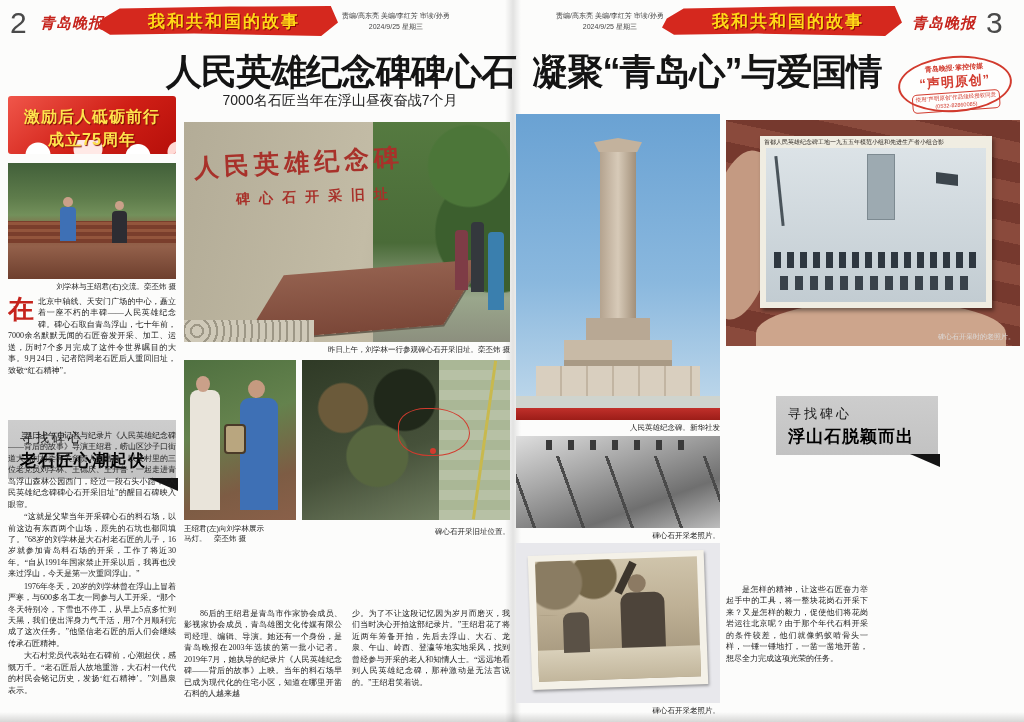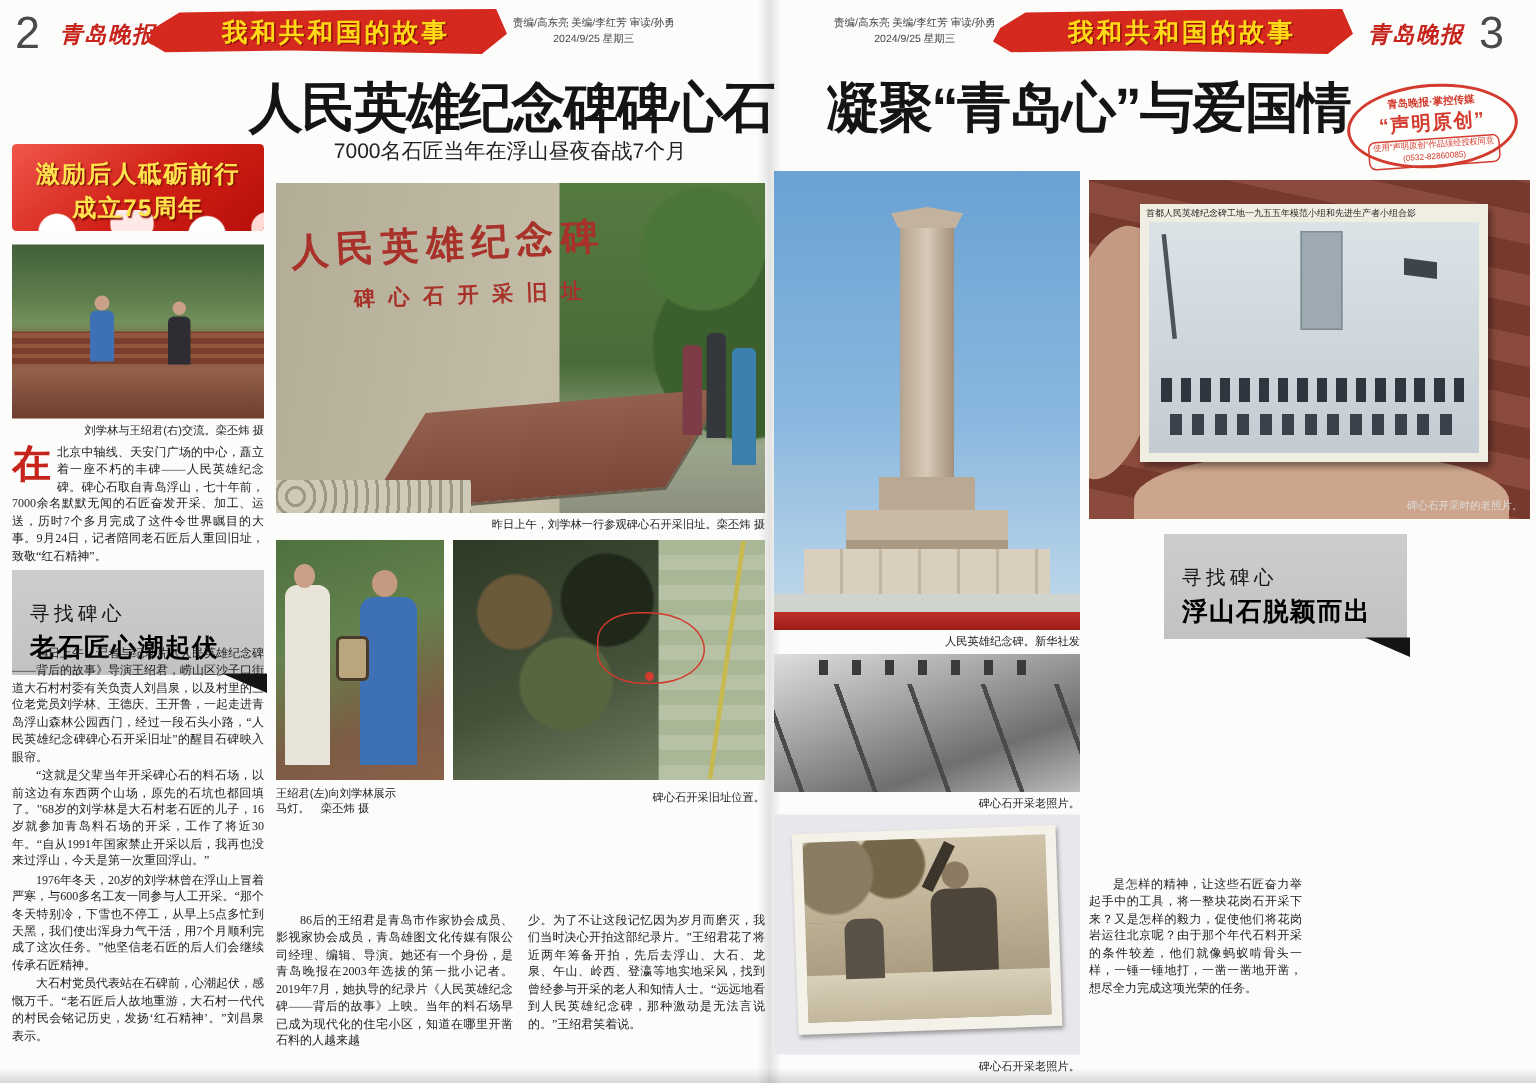--- a/index.html
+++ b/index.html
@@ -15,21 +15,21 @@
   .masthead{font-family:"DejaVu Serif",serif;font-style:italic;font-weight:bold;
             color:#c5231c;font-size:15px;letter-spacing:1px;white-space:nowrap;}
   .banner{height:30px;background:#d5281e;display:flex;align-items:center;justify-content:center;
           clip-path:polygon(2% 42%,9% 8%,55% 2%,97% 0,100% 55%,93% 100%,40% 92%,5% 96%,0 72%);}
   .banner span{color:#ffd917;font-weight:900;font-size:17px;letter-spacing:2px;
           font-family:"Liberation Sans",sans-serif;text-shadow:1px 1px 0 #8f0d06;margin-left:12px;}
   .credits{font-size:7px;color:#444;line-height:1.6;text-align:center;white-space:nowrap;
           font-family:"Liberation Sans",sans-serif;}
   
   .headline{font-family:"Liberation Sans",sans-serif;font-weight:900;font-size:36px;
-            color:#141414;text-align:right;white-space:nowrap;letter-spacing:-1px;}
+            color:#141414;text-align:center;white-space:nowrap;letter-spacing:-1px;}
   .subhead{font-family:"Liberation Sans",sans-serif;font-size:14px;color:#222;
            text-align:center;white-space:nowrap;}
   
   .stamp{width:114px;height:56px;border:2px solid #d23b2e;border-radius:50%;
          transform:rotate(-4deg);color:#d23b2e;text-align:center;
          font-family:"Liberation Sans",sans-serif;padding-top:5px;box-sizing:border-box;background:rgba(255,255,255,.6);}
   .stamp .l1{font-size:7px;font-weight:bold;}
   .stamp .l2{font-size:13px;font-weight:900;letter-spacing:1px;}
   .stamp .box{margin:1px auto 0;width:86px;border:1px solid #d23b2e;border-radius:5px;
          font-size:5.5px;line-height:1.4;padding:1px 0;}
@@ -42,21 +42,21 @@
   .celeb .cloud{position:absolute;left:-10px;bottom:-16px;width:200px;height:30px;z-index:1;
          background:radial-gradient(circle at 20% 50%,#fff 0 12px,transparent 13px),
                     radial-gradient(circle at 45% 30%,#ffe9e6 0 14px,transparent 15px),
                     radial-gradient(circle at 70% 55%,#fff 0 12px,transparent 13px),
                     radial-gradient(circle at 90% 40%,#ffd9d4 0 10px,transparent 11px);}
   
   .ph{position:absolute;overflow:hidden;background:#999;}
   .cap{position:absolute;font-size:7.5px;color:#222;text-align:right;white-space:nowrap;
        font-family:"Liberation Sans",sans-serif;}
   
-  .sec{position:absolute;background:linear-gradient(#cdcdcd,#c2c2c2);padding:20px 12px 7px;box-sizing:border-box;}
+  .sec{position:absolute;background:linear-gradient(#cdcdcd,#c2c2c2);padding:9px 12px 7px;box-sizing:border-box;margin-top:40px;}
   .sec .s1{font-size:13px;letter-spacing:3px;color:#151515;font-family:"Liberation Serif",serif;}
   .sec .s2{font-size:17px;font-weight:900;letter-spacing:1px;color:#000;
            font-family:"Liberation Sans",sans-serif;margin-top:2px;white-space:nowrap;}
   .tri{position:absolute;right:-2px;bottom:-12px;width:0;height:0;
        border-left:30px solid transparent;border-top:13px solid #141414;}
   
   .col{position:absolute;font-size:8px;line-height:1.43;text-align:justify;color:#1b1b1b;overflow:hidden;}
   .col p{margin:0 0 1px 0;text-indent:2em;}
   .dropcap{float:left;font-size:26px;line-height:.9;color:#c5231c;font-weight:bold;
            margin:2px 4px 0 0;font-family:"Liberation Sans",sans-serif;}

